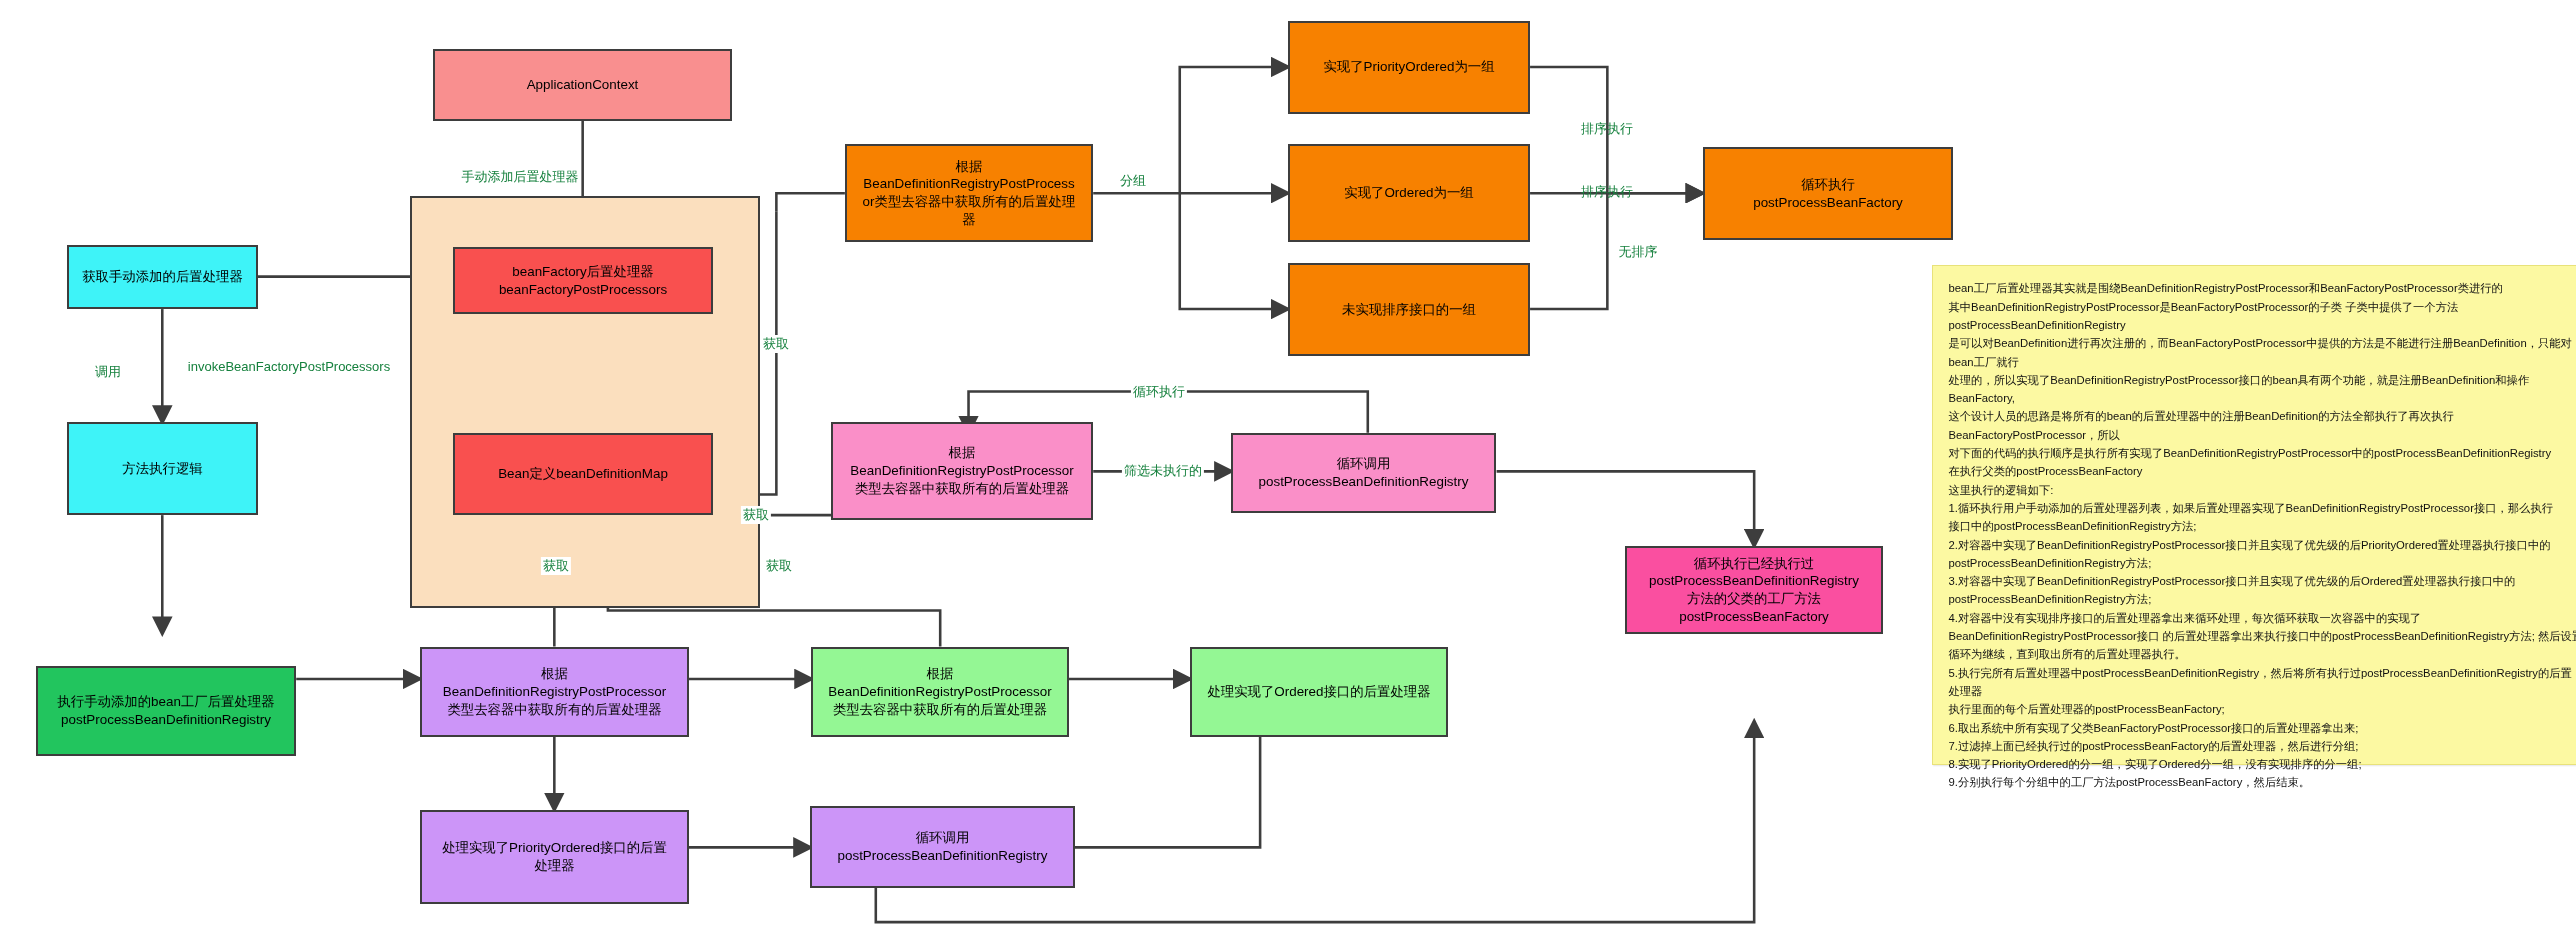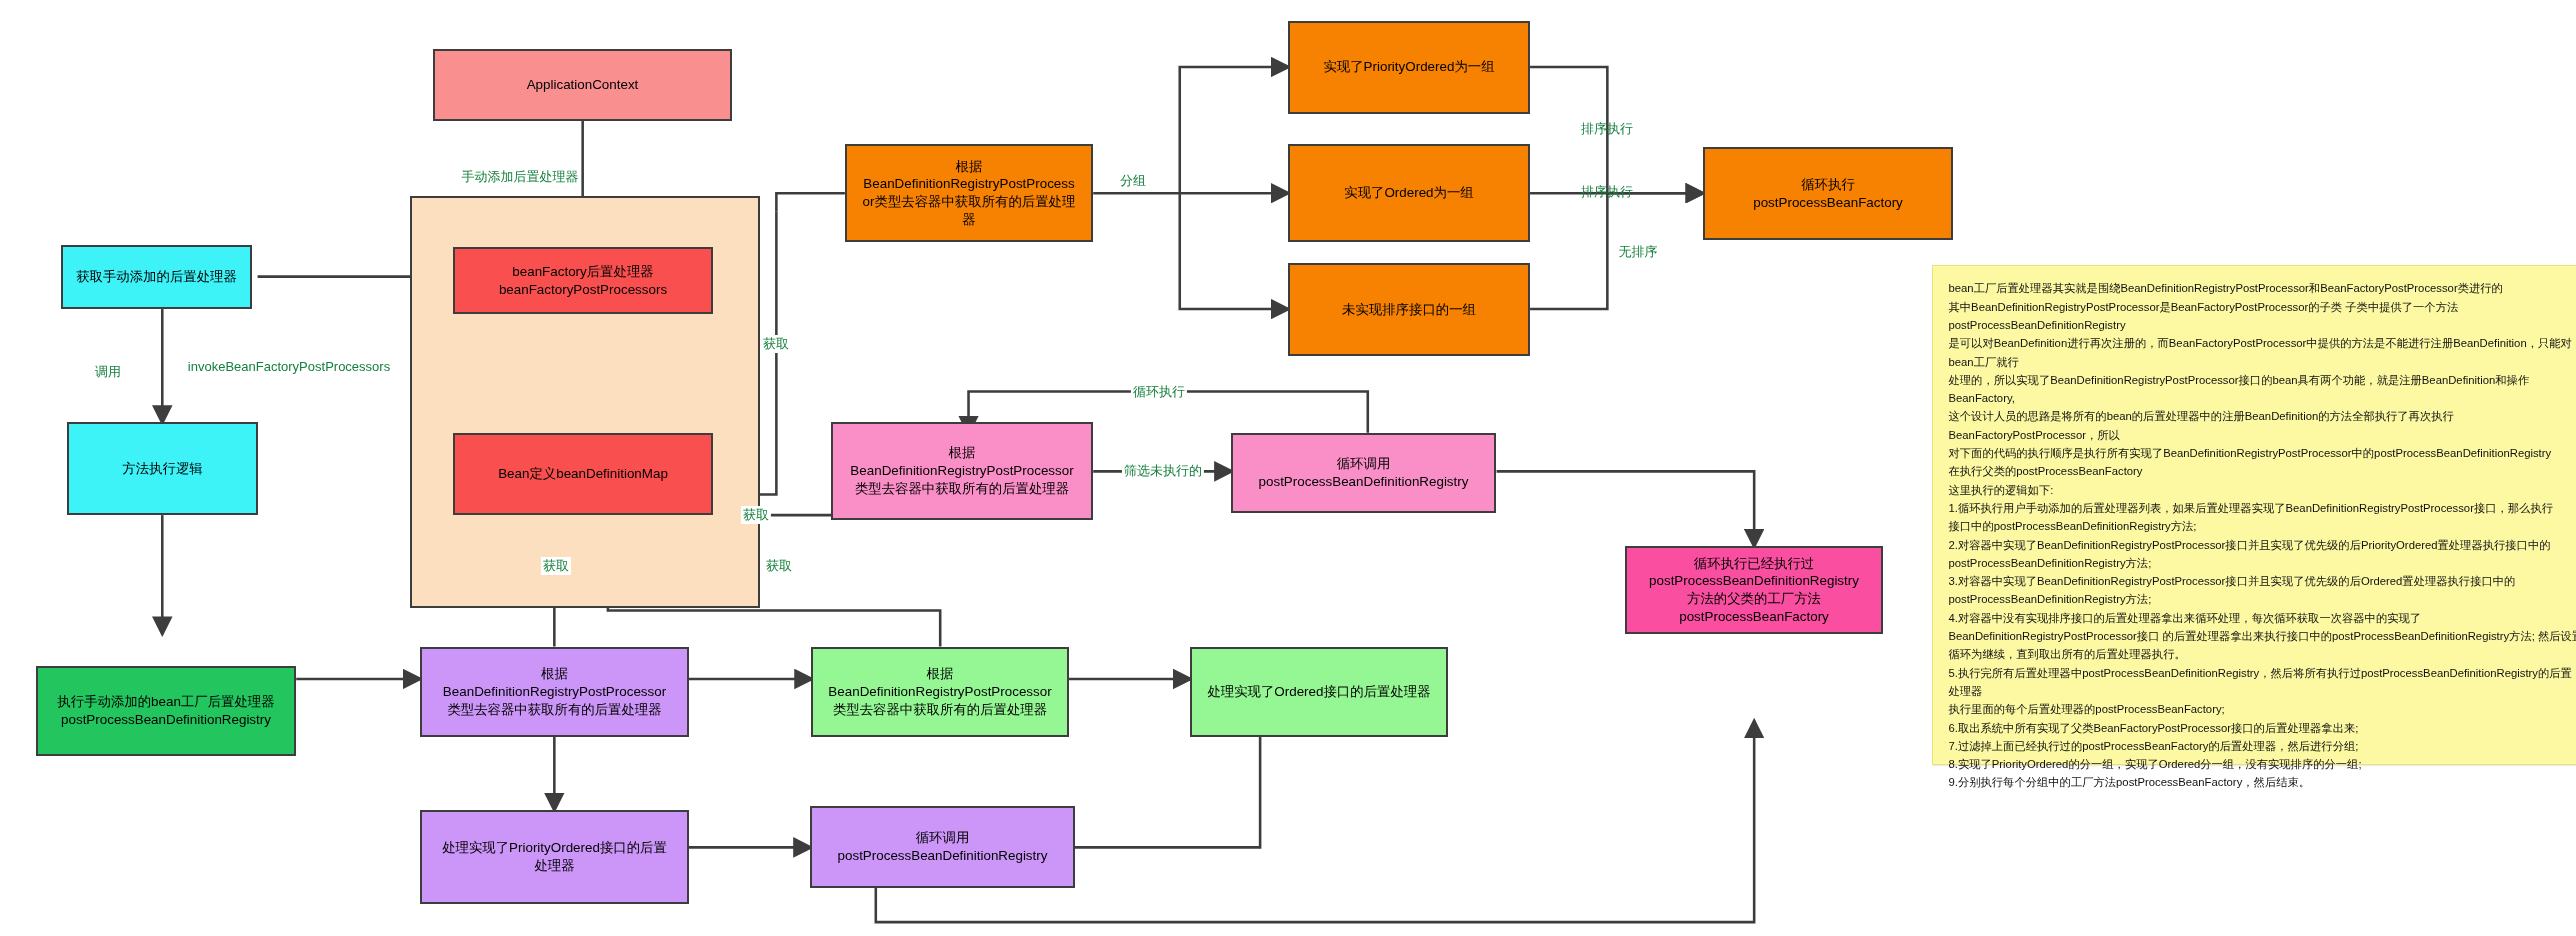--- a/index.html
+++ b/index.html
@@ -132,21 +132,21 @@
 
   <div class="group-box" style="left:410px; top:196px; width:350px; height:412px;"></div>
 
   <div class="node" style="left:433px; top:49px; width:299px; height:72px; background:#f98f8f;">ApplicationContext</div>
 
   <div class="node" style="left:453px; top:247px; width:260px; height:67px; background:#f9504f;">beanFactory后置处理器
 beanFactoryPostProcessors</div>
 
   <div class="node" style="left:453px; top:433px; width:260px; height:82px; background:#f9504f;">Bean定义beanDefinitionMap</div>
 
-  <div class="node" style="left:61px; top:245px; width:191px; height:64px; background:#3ef3f8;text-align:right;">获取手动添加的后置处理器</div>
+  <div class="node" style="left:67px; top:245px; width:191px; height:64px; background:#3ef3f8;text-align:right;">获取手动添加的后置处理器</div>
 
   <div class="node" style="left:67px; top:422px; width:191px; height:93px; background:#3ef3f8;">方法执行逻辑</div>
 
   <div class="node" style="left:36px; top:666px; width:260px; height:90px; background:#22c55e;">执行手动添加的bean工厂后置处理器
 postProcessBeanDefinitionRegistry</div>
 
   <div class="node" style="left:845px; top:144px; width:248px; height:98px; background:#f78100;">根据
 BeanDefinitionRegistryPostProcess
 or类型去容器中获取所有的后置处理
 器</div>

